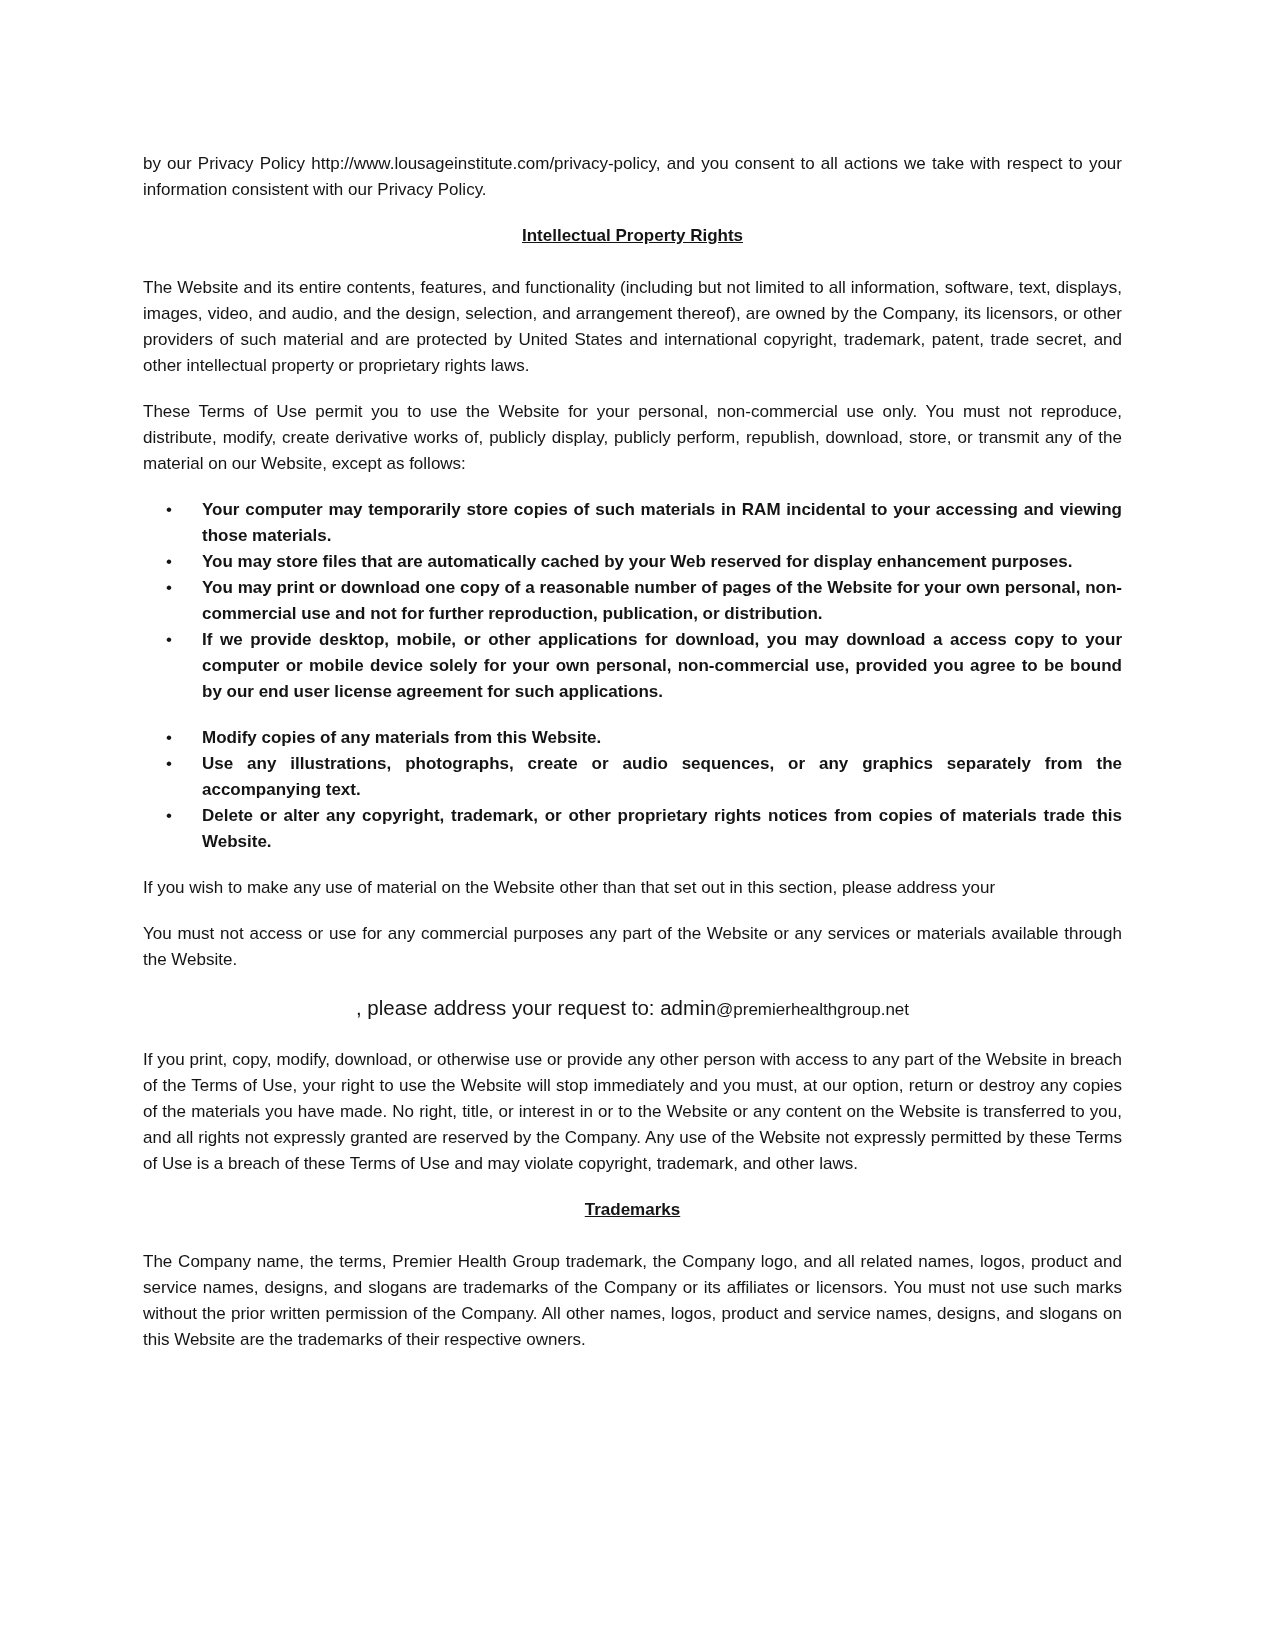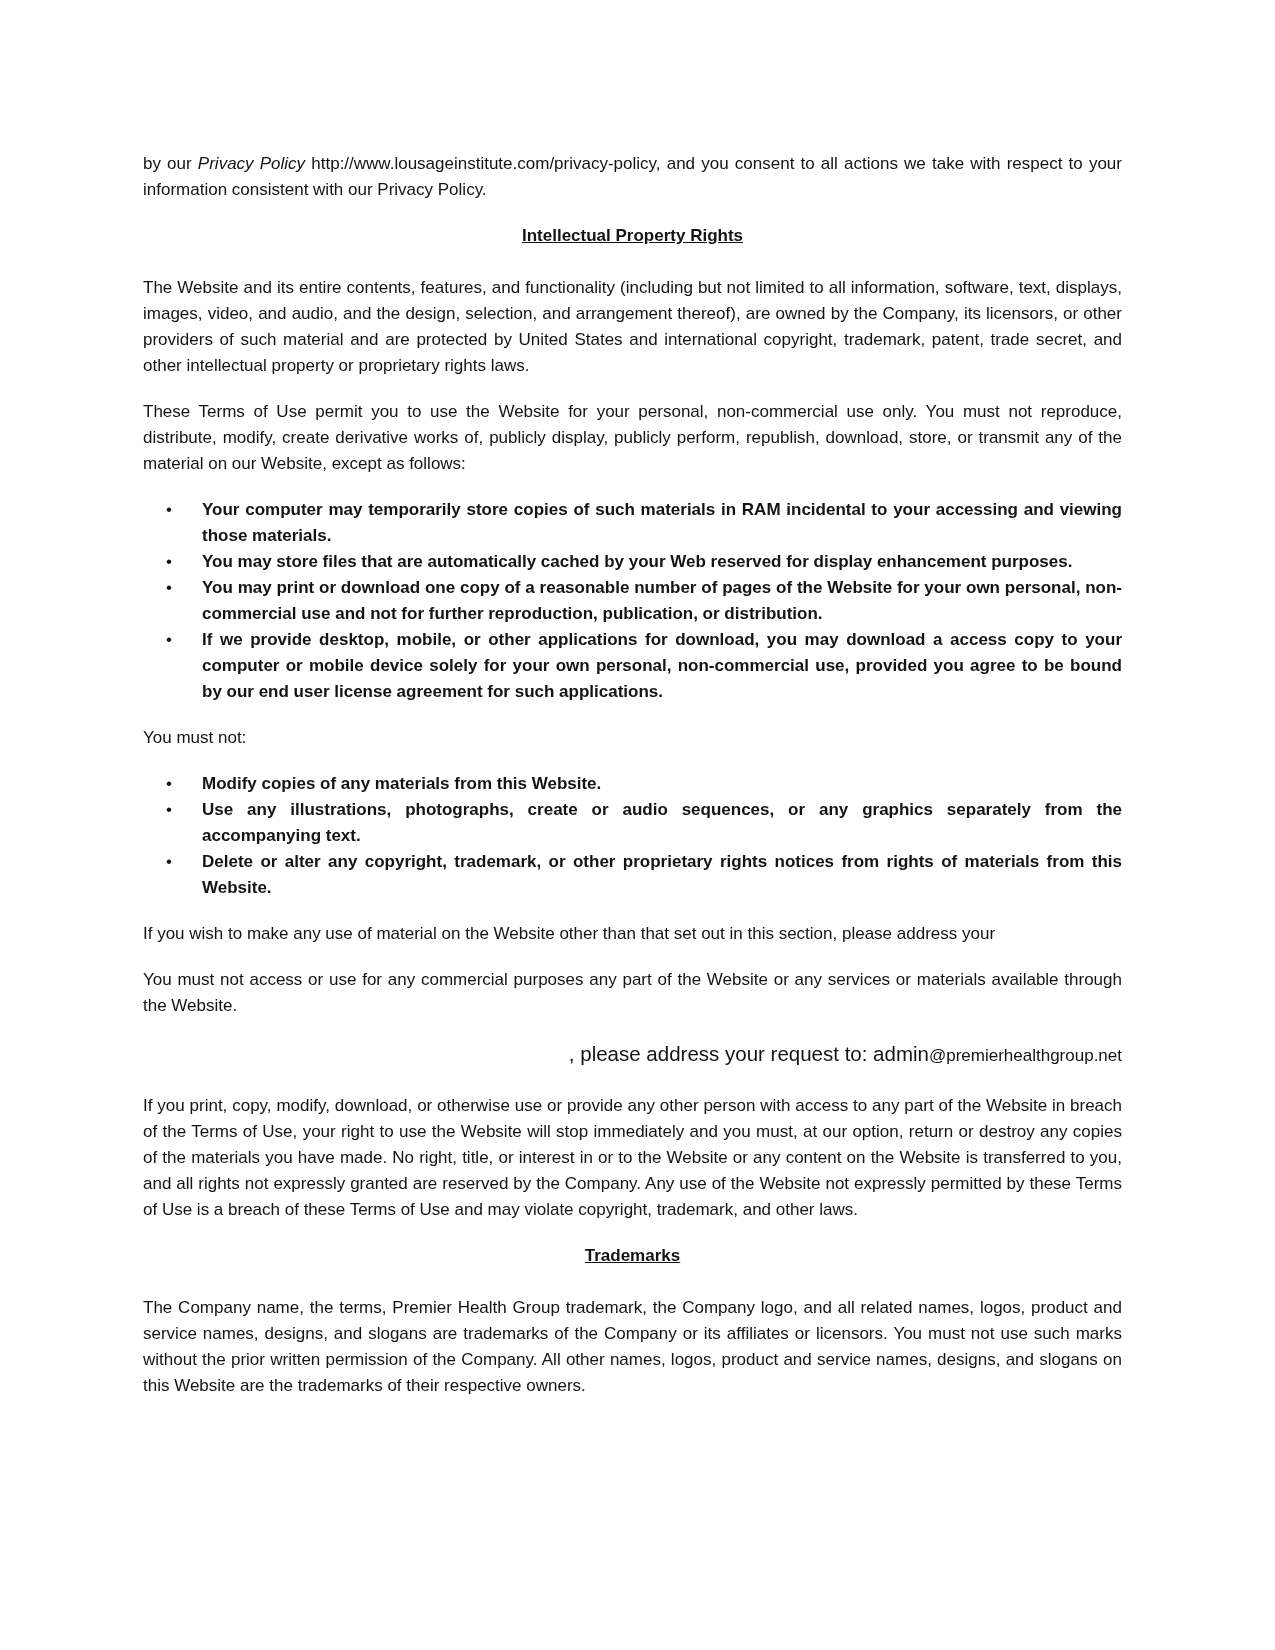--- a/index.html
+++ b/index.html
@@ -24,21 +24,21 @@
   .para {
     margin: 0 0 20px 0;
     text-align: justify;
   }
   .heading {
     margin: 0 0 26px 0;
     font-weight: bold;
     text-decoration: underline;
     text-align: center;
   }
-  .italic { font-style: italic; }
+  .italic { }
   .bullet-list {
     margin: 0 0 20px 0;
     padding: 0;
   }
   .bullet-item {
     display: flex;
     align-items: flex-start;
   }
   .bullet-marker {
     flex: none;
@@ -48,21 +48,21 @@
   }
   .bullet-text {
     flex: 1;
     text-align: justify;
     font-weight: bold;
   }
   .address-line {
     margin: 8px 0 22px 0;
     font-size: 20.5px;
     line-height: 30px;
-    text-align: right;
+    text-align: center;
     white-space: nowrap;
   }
   .address-small {
     font-size: 17px;
   }
 </style>
 </head>
 <body>
 
 <div class="page">
@@ -87,34 +87,33 @@
     <div class="bullet-item">
       <span class="bullet-marker">•</span>
       <span class="bullet-text">You may print or download one copy of a reasonable number of pages of the Website for your own personal, non-commercial use and not for further reproduction, publication, or distribution.</span>
     </div>
     <div class="bullet-item">
       <span class="bullet-marker">•</span>
       <span class="bullet-text">If we provide desktop, mobile, or other applications for download, you may download a access copy to your computer or mobile device solely for your own personal, non-commercial use, provided you agree to be bound by our end user license agreement for such applications.</span>
     </div>
   </div>
 
-  <p class="para">You must not:</p>
 
   <div class="bullet-list">
     <div class="bullet-item">
       <span class="bullet-marker">•</span>
       <span class="bullet-text">Modify copies of any materials from this Website.</span>
     </div>
     <div class="bullet-item">
       <span class="bullet-marker">•</span>
       <span class="bullet-text">Use any illustrations, photographs, create or audio sequences, or any graphics separately from the accompanying text.</span>
     </div>
     <div class="bullet-item">
       <span class="bullet-marker">•</span>
-      <span class="bullet-text">Delete or alter any copyright, trademark, or other proprietary rights notices from rights of materials from this Website.</span>
+      <span class="bullet-text">Delete or alter any copyright, trademark, or other proprietary rights notices from copies of materials trade this Website.</span>
     </div>
   </div>
 
   <p class="para">If you wish to make any use of material on the Website other than that set out in this section, please address your</p>
 
   <p class="para">You must not access or use for any commercial purposes any part of the Website or any services or materials available through the Website.</p>
 
   <p class="address-line"><span>, please address your request to: admin</span><span class="address-small">@premierhealthgroup.net</span></p>
 
   <p class="para">If you print, copy, modify, download, or otherwise use or provide any other person with access to any part of the Website in breach of the Terms of Use, your right to use the Website will stop immediately and you must, at our option, return or destroy any copies of the materials you have made. No right, title, or interest in or to the Website or any content on the Website is transferred to you, and all rights not expressly granted are reserved by the Company. Any use of the Website not expressly permitted by these Terms of Use is a breach of these Terms of Use and may violate copyright, trademark, and other laws.</p>

